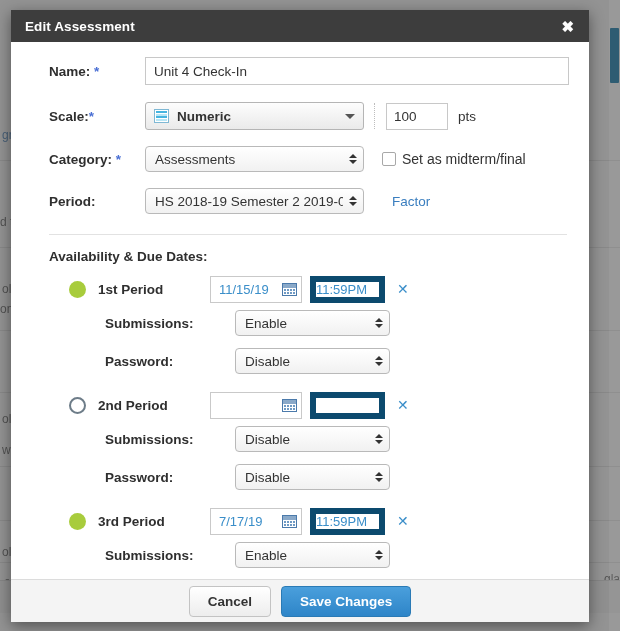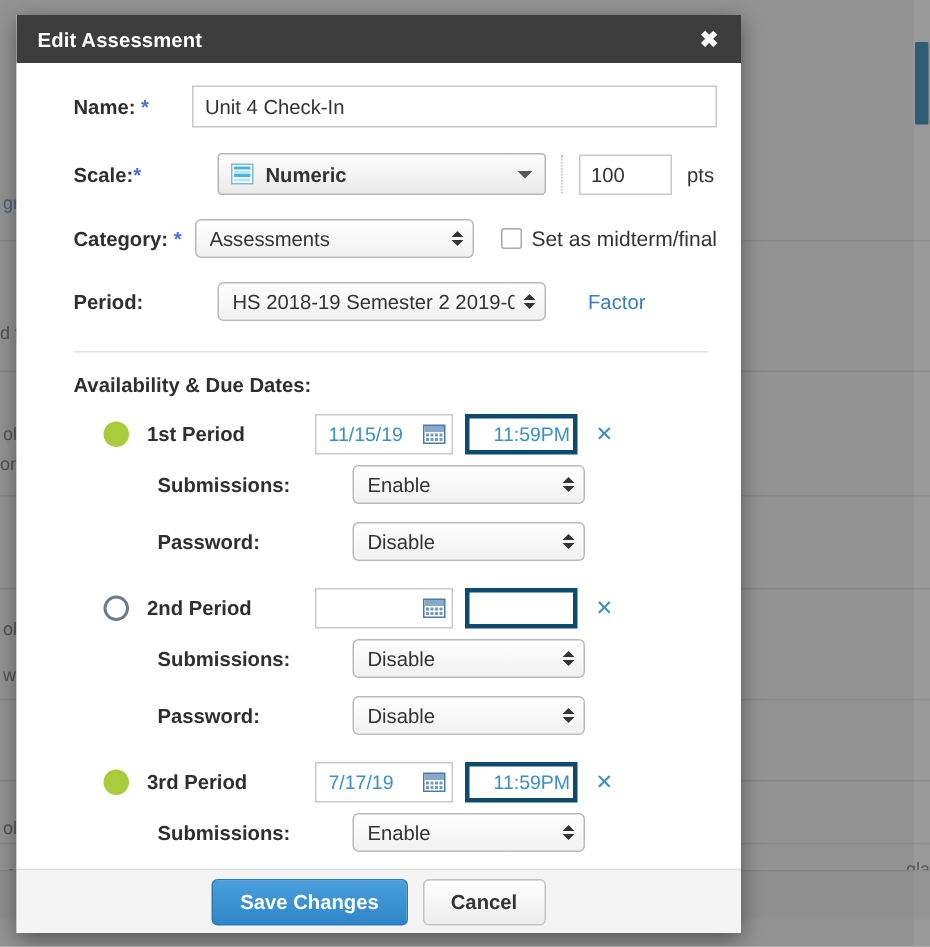--- a/index.html
+++ b/index.html
@@ -38,21 +38,21 @@
     position:absolute; right:0; top:0; width:11px; height:631px;
     background:rgba(255,255,255,0.06);
   }
   #page-scrollbar-thumb{
     position:absolute; right:1px; top:28px; width:9px; height:55px;
     background:#2e5c72; border-radius:1px;
   }
 
   
   #modal{
-    position:absolute; left:11px; top:10px; width:483px; height:612px;
+    position:absolute; left:11px; top:10px; width:578px; height:612px;
     background:#ffffff;
     box-shadow:0 4px 14px rgba(0,0,0,.45);
     display:flex; flex-direction:column;
     overflow:hidden;
   }
   #modal-header{
     height:32px; background:#3d3d3d; color:#fff;
     display:flex; align-items:center; flex:0 0 auto;
     padding:0 12px 0 14px;
   }
@@ -172,22 +172,22 @@
     margin-left:auto;width:15px;height:13px;
     border:1px solid #4b7aab;background:#fff;box-sizing:border-box;
     display:flex;flex-direction:column;
   }
   .cal-icon .top{ height:4px;background:#8aa9c9;flex:0 0 auto; }
   .cal-icon .grid{ flex:1;display:grid;grid-template-columns:repeat(4,1fr);
                    grid-template-rows:repeat(2,1fr);gap:1px;padding:1px;box-sizing:border-box;}
   .cal-icon .grid span{ background:#6f9ac4; }
   .time-box{
     width:75px;height:27px;box-sizing:border-box;margin-left:8px;
-    border:3px solid #0c4a6e;background:#fff;border-radius:0;
-    display:flex;align-items:center;padding:0 16px;
+    border:6px solid #0c4a6e;background:#fff;border-radius:0;
+    display:flex;align-items:center;padding:0 0;
   }
   .time-box .val{ font-size:13px;color:#3a8ec9; }
   .clear-x{ margin-left:12px;color:#3a8ec9;font-size:14px;cursor:pointer;line-height:1; }
 
   .sub-row{ display:flex;align-items:center;height:38px;padding-left:78px; }
   .sub-lbl{ font-size:13.5px;font-weight:bold;color:#2f2f2f;width:130px; }
   .sub-sel{ width:155px; }
 
   
   #modal-footer{
@@ -439,17 +439,17 @@
       </div>
       <div class="sub-row">
         
         
       </div>
     </div>
 
   </div>
 
   <div id="modal-footer">
+    <button id="btn-cancel">Cancel</button>
     <button id="btn-save">Save Changes</button>
-    <button id="btn-cancel">Cancel</button>
   </div>
 
 </div>
 
 </body></html>

